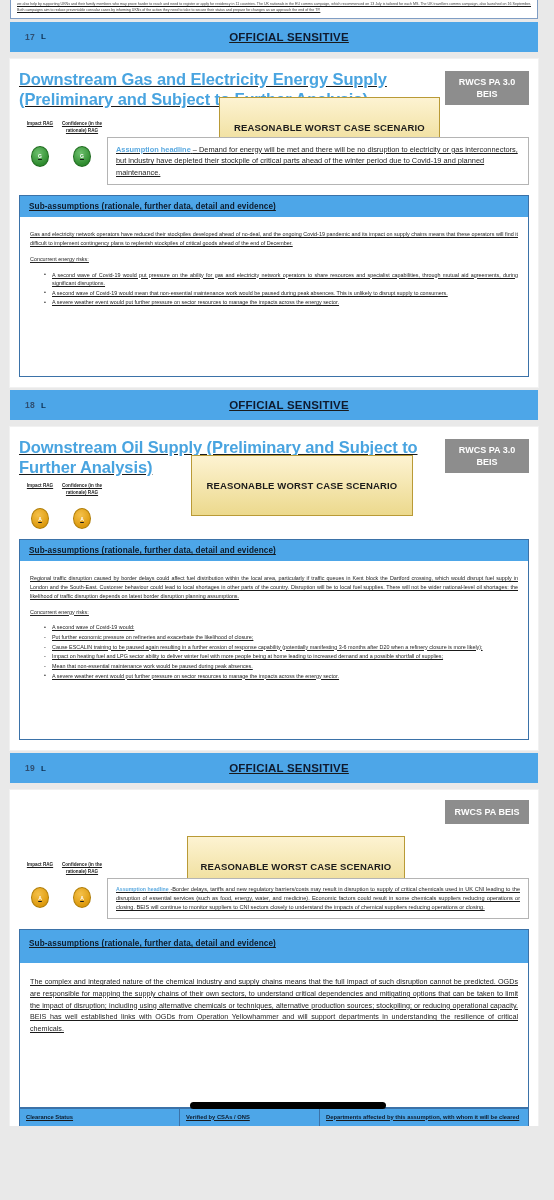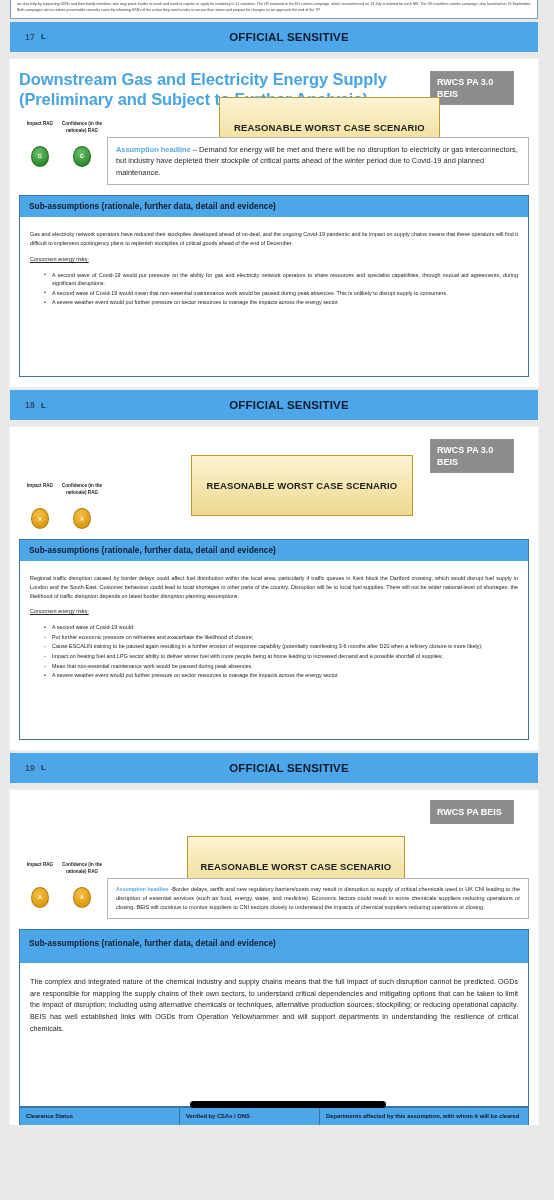--- a/index.html
+++ b/index.html
@@ -10,20 +10,21 @@
   body {
     width: 554px;
     font-family: "Liberation Sans", sans-serif;
     color: #1a1a1a;
     -webkit-font-smoothing: antialiased;
   }
   .page {
     width: 546px;
     position: relative;
     overflow: hidden;
+    text-decoration: underline;
   }
 
   
   .top-fragment {
     background: #ffffff;
     border: 1px solid #7f9dc4;
     border-top: none;
     margin: 0 8px 0 10px;
     padding: 2px 6px 4px 6px;
     box-sizing: border-box;
@@ -91,25 +92,26 @@
     line-height: 1.22;
     width: 415px;
     margin: 0;
     letter-spacing: -.1px;
   }
   .slide-title.short { width: 260px; }
 
   .rwcs-badge {
     position: absolute;
     top: 2px;
-    right: 15px;
+    right: 0px;
     background: #8d8d8d;
     color: #ffffff;
     font-size: 9px;
     font-weight: bold;
+    text-align: center;
     padding: 5px 7px;
     line-height: 1.35;
     width: 84px;
     box-sizing: border-box;
   }
   .rwcs-badge.two-line { top: 0px; padding: 6px 7px; }
 
   .rwcs-banner {
     position: absolute;
     background: linear-gradient(#fdf3d2, #ecd98d);
@@ -340,20 +342,21 @@
   </div>
 
   <div class="os-bar">
     <span class="pageno">18</span>
     <span class="pagemark">L</span>
     <span class="os-title">OFFICIAL SENSITIVE</span>
   </div>
 
   <div class="slide">
     <div class="slide-head" style="min-height:40px">
+      <h1 class="slide-title">Downstream Oil Supply (Preliminary and Subject to Further Analysis)</h1>
       <div class="rwcs-badge">RWCS PA 3.0 BEIS</div>
       <div class="rwcs-banner banner-b">REASONABLE WORST CASE SCENARIO</div>
     </div>
 
     <div class="rag-row">
       <div class="rag-col">
         <div class="rag-label">Impact RAG</div>
         <div class="rag-dot amber">A</div>
       </div>
       <div class="rag-col">

